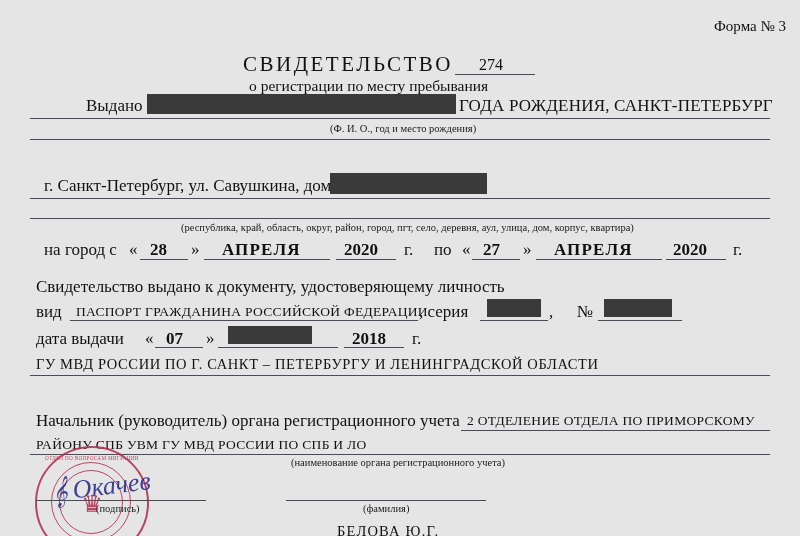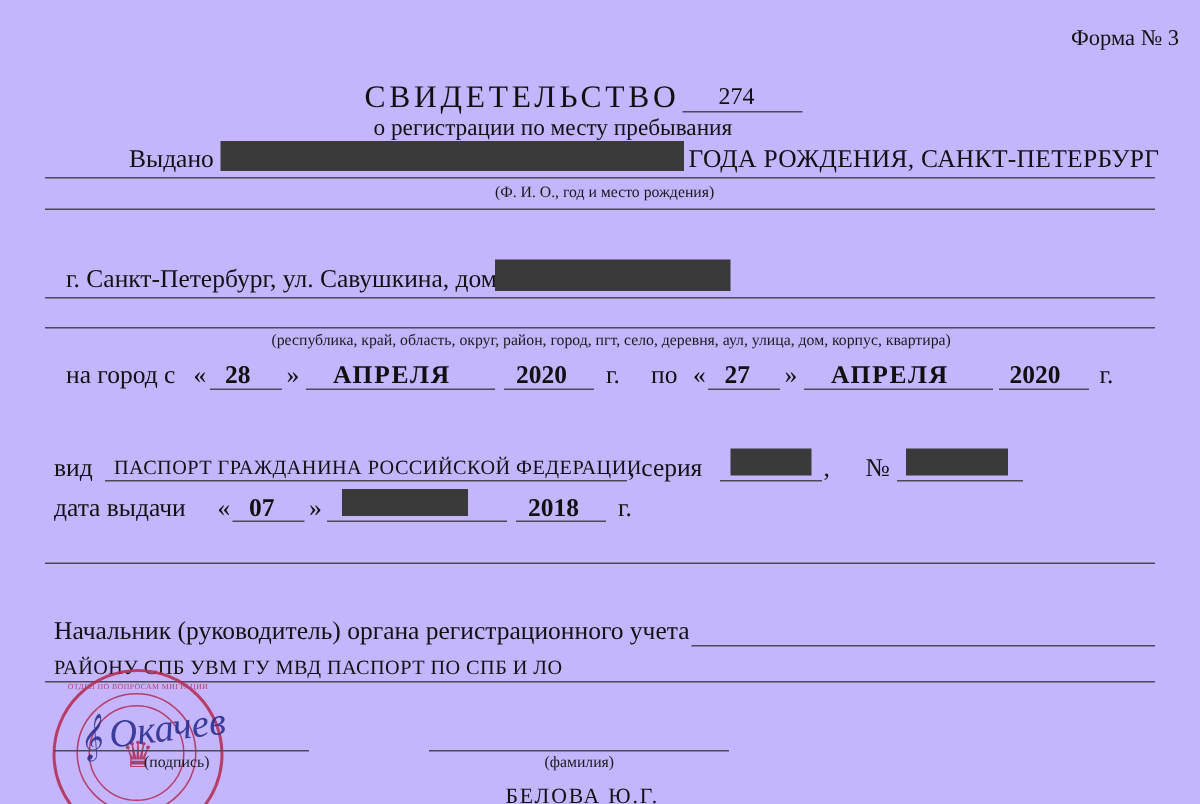--- a/index.html
+++ b/index.html
@@ -12,21 +12,21 @@
     height: 536px;
     font-family: "Liberation Serif", serif;
     color: #111111;
     position: relative;
     overflow: hidden;
   }
   .page {
     position: relative;
     width: 800px;
     height: 536px;
-    background: #c4b5fd;
+    background: #e5e5e5;
   }
   .line {
     position: absolute;
     height: 1px;
     background: #4a4a58;
   }
   .redact {
     position: absolute;
     background: #3a3a3a;
   }
@@ -175,20 +175,21 @@
   <div class="txt body-txt" style="left:673px; top:240px; font-weight:bold;">2020</div>
   <div class="txt body-txt" style="left:733px; top:240px;">г.</div>
 
   <div class="line" style="left:140px; top:259px; width:48px;"></div>
   <div class="line" style="left:204px; top:259px; width:126px;"></div>
   <div class="line" style="left:336px; top:259px; width:60px;"></div>
   <div class="line" style="left:472px; top:259px; width:48px;"></div>
   <div class="line" style="left:536px; top:259px; width:126px;"></div>
   <div class="line" style="left:666px; top:259px; width:60px;"></div>
 
+  <div class="txt body-txt" style="left:36px; top:277px;">Свидетельство выдано к документу, удостоверяющему личность</div>
 
   <div class="txt body-txt" style="left:36px; top:302px;">вид</div>
   <div class="txt doc-type" style="left:76px; top:304px;">ПАСПОРТ ГРАЖДАНИНА РОССИЙСКОЙ ФЕДЕРАЦИИ</div>
   <div class="line" style="left:70px; top:320px; width:348px;"></div>
   <div class="txt body-txt" style="left:419px; top:302px;">, серия</div>
   <div class="redact" style="left:487px; top:299px; width:54px; height:18px;"></div>
   <div class="line" style="left:480px; top:320px; width:68px;"></div>
   <div class="txt body-txt" style="left:549px; top:302px;">,</div>
   <div class="txt body-txt" style="left:577px; top:302px;">№</div>
   <div class="redact" style="left:604px; top:299px; width:68px; height:18px;"></div>
@@ -198,27 +199,30 @@
   <div class="txt body-txt" style="left:145px; top:329px;">«</div>
   <div class="txt body-txt" style="left:166px; top:329px; font-weight:bold;">07</div>
   <div class="txt body-txt" style="left:206px; top:329px;">»</div>
   <div class="redact" style="left:228px; top:326px; width:84px; height:18px;"></div>
   <div class="txt body-txt" style="left:352px; top:329px; font-weight:bold;">2018</div>
   <div class="txt body-txt" style="left:412px; top:329px;">г.</div>
   <div class="line" style="left:155px; top:347px; width:48px;"></div>
   <div class="line" style="left:218px; top:347px; width:120px;"></div>
   <div class="line" style="left:344px; top:347px; width:60px;"></div>
 
+  <div class="txt authority" style="left:36px; top:356px;">ГУ  МВД  РОССИИ  ПО  Г. САНКТ – ПЕТЕРБУРГУ  И  ЛЕНИНГРАДСКОЙ ОБЛАСТИ</div>
   <div class="line" style="left:30px; top:375px; width:740px;"></div>
 
   <div class="txt body-txt" style="left:36px; top:411px;">Начальник (руководитель) органа регистрационного учета</div>
+  <div class="txt chief-val" style="left:467px; top:413px;">2 ОТДЕЛЕНИЕ ОТДЕЛА  ПО ПРИМОРСКОМУ</div>
   <div class="line" style="left:461px; top:430px; width:309px;"></div>
 
-  <div class="txt chief-val" style="left:36px; top:437px;">РАЙОНУ СПБ УВМ  ГУ  МВД  ПАСПОРТ  ПО СПБ  И  ЛО</div>
+  <div class="txt chief-val" style="left:36px; top:437px;">РАЙОНУ СПБ УВМ  ГУ  МВД  РОССИИ  ПО СПБ  И  ЛО</div>
   <div class="line" style="left:30px; top:454px; width:740px;"></div>
+  <div class="txt caption" style="left:291px; top:457px;">(наименование органа регистрационного учета)</div>
 
   <div class="stamp" style="left:35px; top:446px;">
     <div class="stamp-inner"></div>
     <div class="stamp-inner2"></div>
     <div class="stamp-text" style="top:7px;">ОТДЕЛ ПО ВОПРОСАМ МИГРАЦИИ</div>
     <div class="stamp-eagle">♛</div>
 
   </div>
 
   <div class="signature" style="left:52px; top:472px;">𝄞 Окачев</div>

